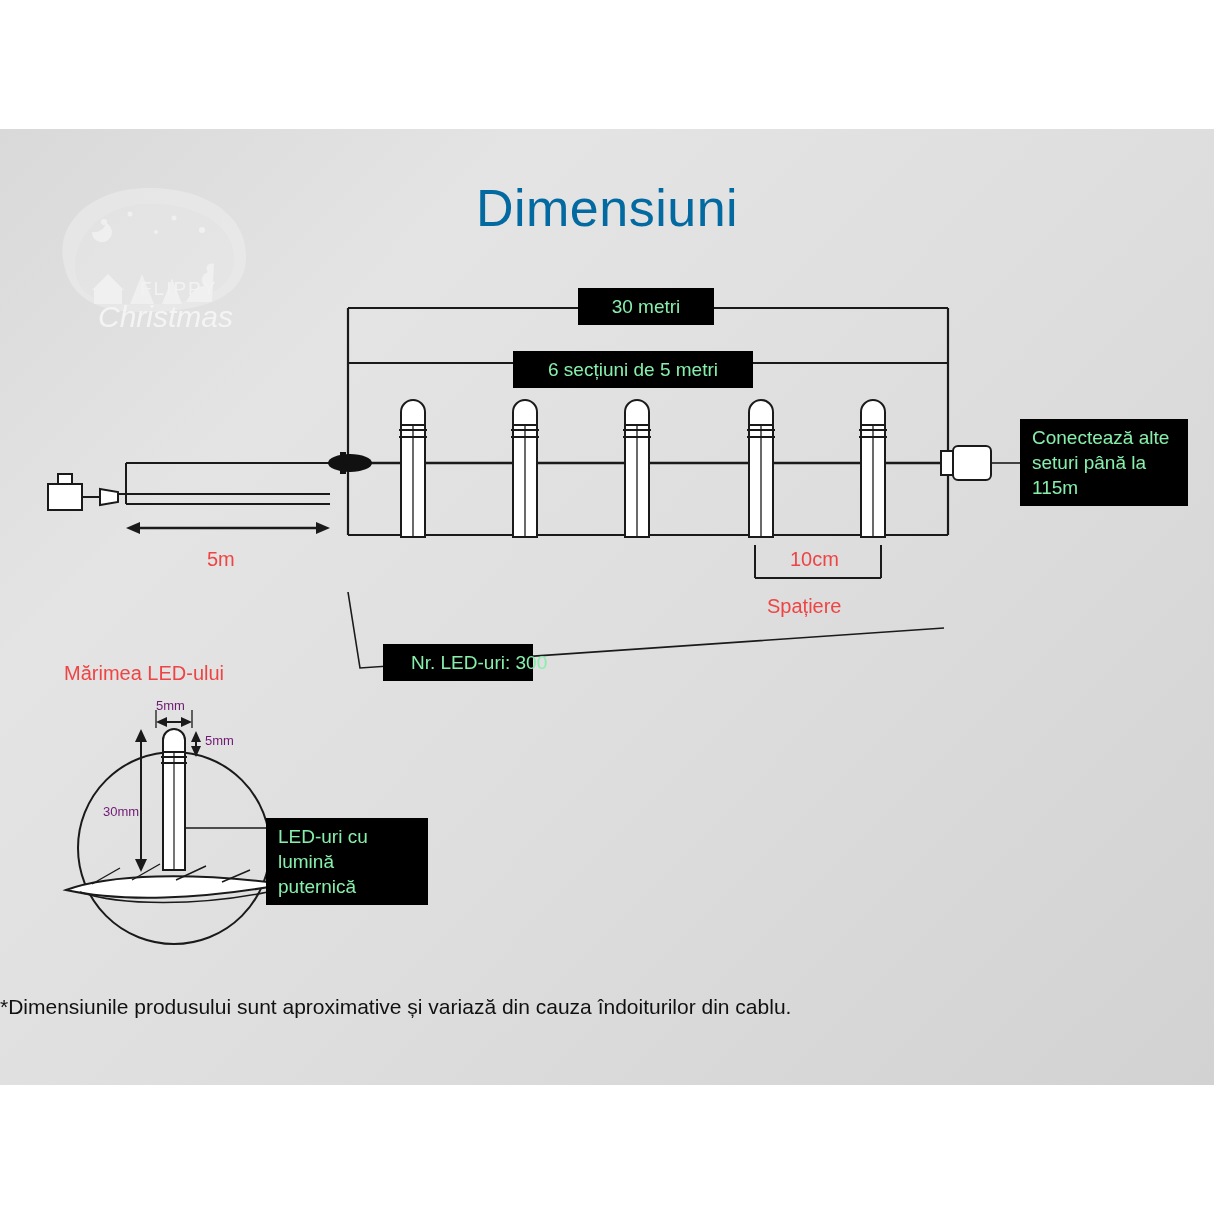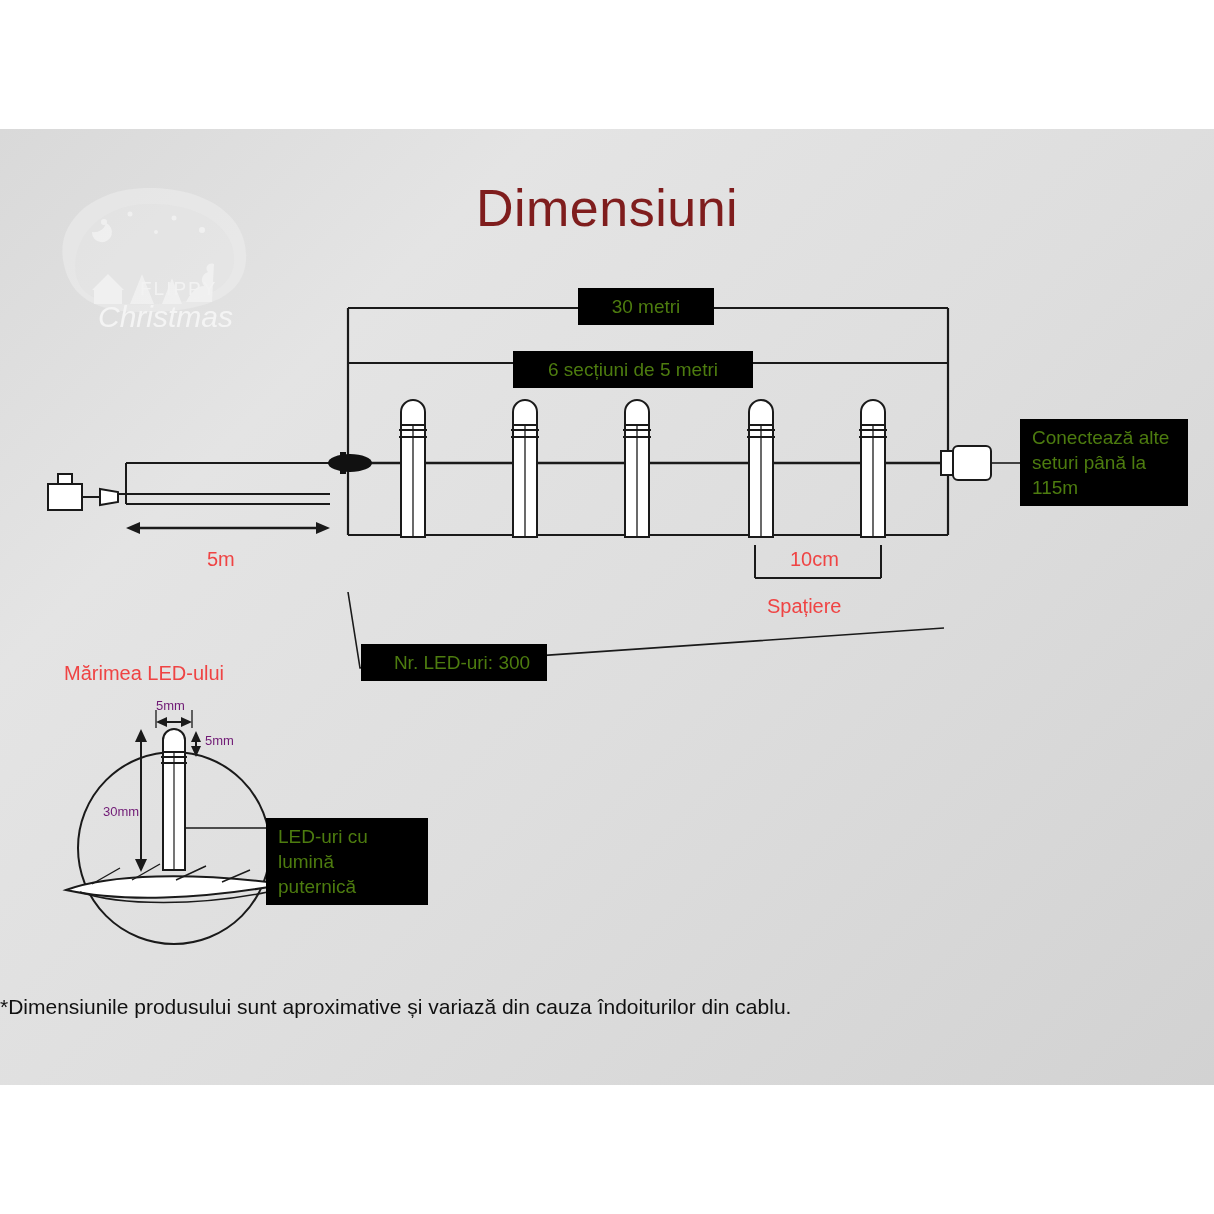--- a/index.html
+++ b/index.html
@@ -34,27 +34,27 @@
     width: 1214px;
     height: 1214px;
   }
   .title {
     position: absolute;
     left: 0;
     top: 178px;
     width: 1214px;
     text-align: center;
     font-size: 52px;
-    color: #7f1d1d;
+    color: #0369a1;
     letter-spacing: 0.5px;
   }
   .tag {
     position: absolute;
     background: #000000;
-    color: #4d7c0f;
+    color: #86efac;
     font-size: 19px;
     line-height: 25px;
     padding: 6px 12px;
     box-sizing: border-box;
     text-align: center;
     white-space: nowrap;
   }
   .tag.multi {
     white-space: normal;
     text-align: left;
@@ -239,21 +239,21 @@
 
     <path d="M185,828 L266,828" stroke="#1a1a1a" stroke-width="1.6"></path>
   </svg>
 
   <div class="tag" style="left:578px; top:288px; width:136px;">30 metri</div>
 
   <div class="tag" style="left:513px; top:351px; width:240px;">6 secțiuni de 5 metri</div>
 
   <div class="tag multi" style="left:1020px; top:419px; width:168px;">Conectează alte seturi până la 115m</div>
 
-  <div class="tag" style="left:361px; top:644px; width:186px;padding-left:28px;">Nr. LED-uri: 300</div>
+  <div class="tag" style="left:383px; top:644px; width:150px;padding-left:28px;">Nr. LED-uri: 300</div>
 
   <div class="tag multi" style="left:266px; top:818px; width:162px;">LED-uri cu lumină puternică</div>
 
   <div class="plain-label" style="left:207px; top:548px;">5m</div>
 
   <div class="plain-label" style="left:790px; top:548px;">10cm</div>
 
   <div class="plain-label" style="left:767px; top:595px;">Spațiere</div>
 
   <div class="plain-label" style="left:64px; top:662px;">Mărimea LED-ului</div>

